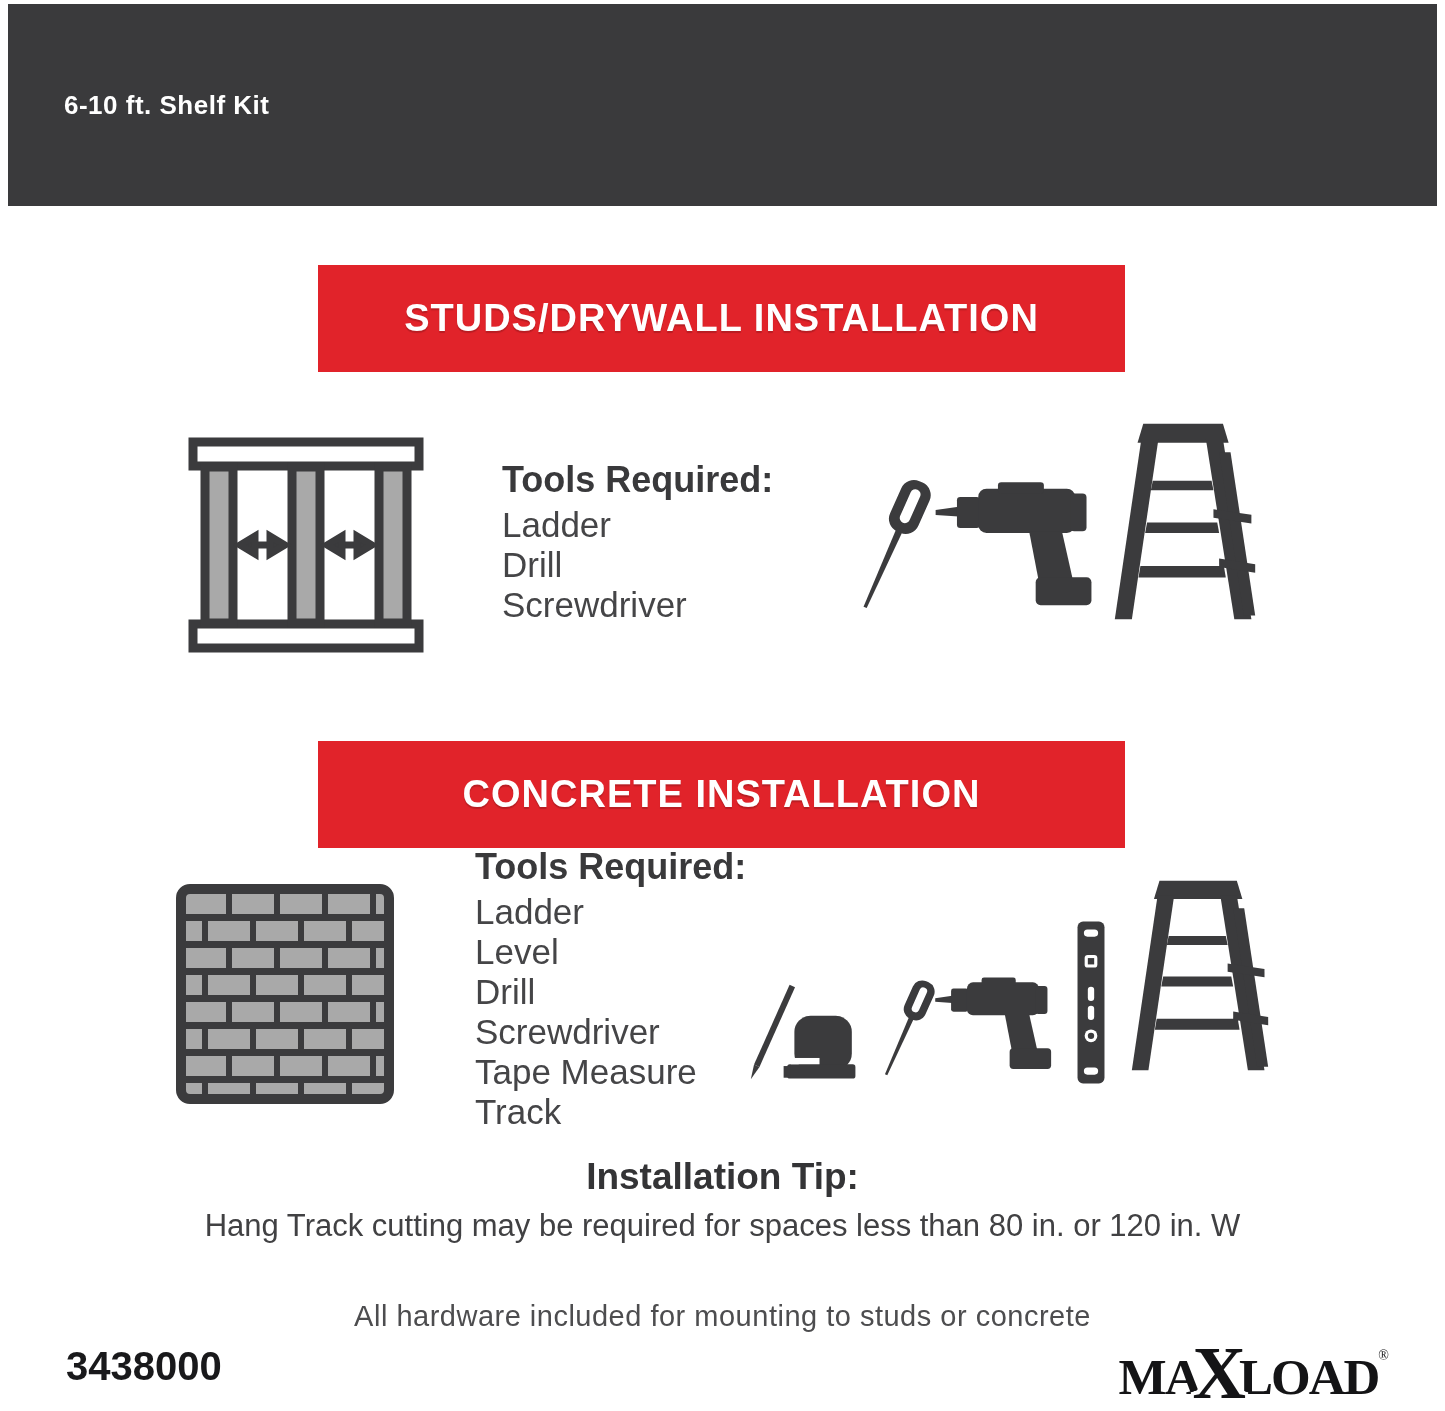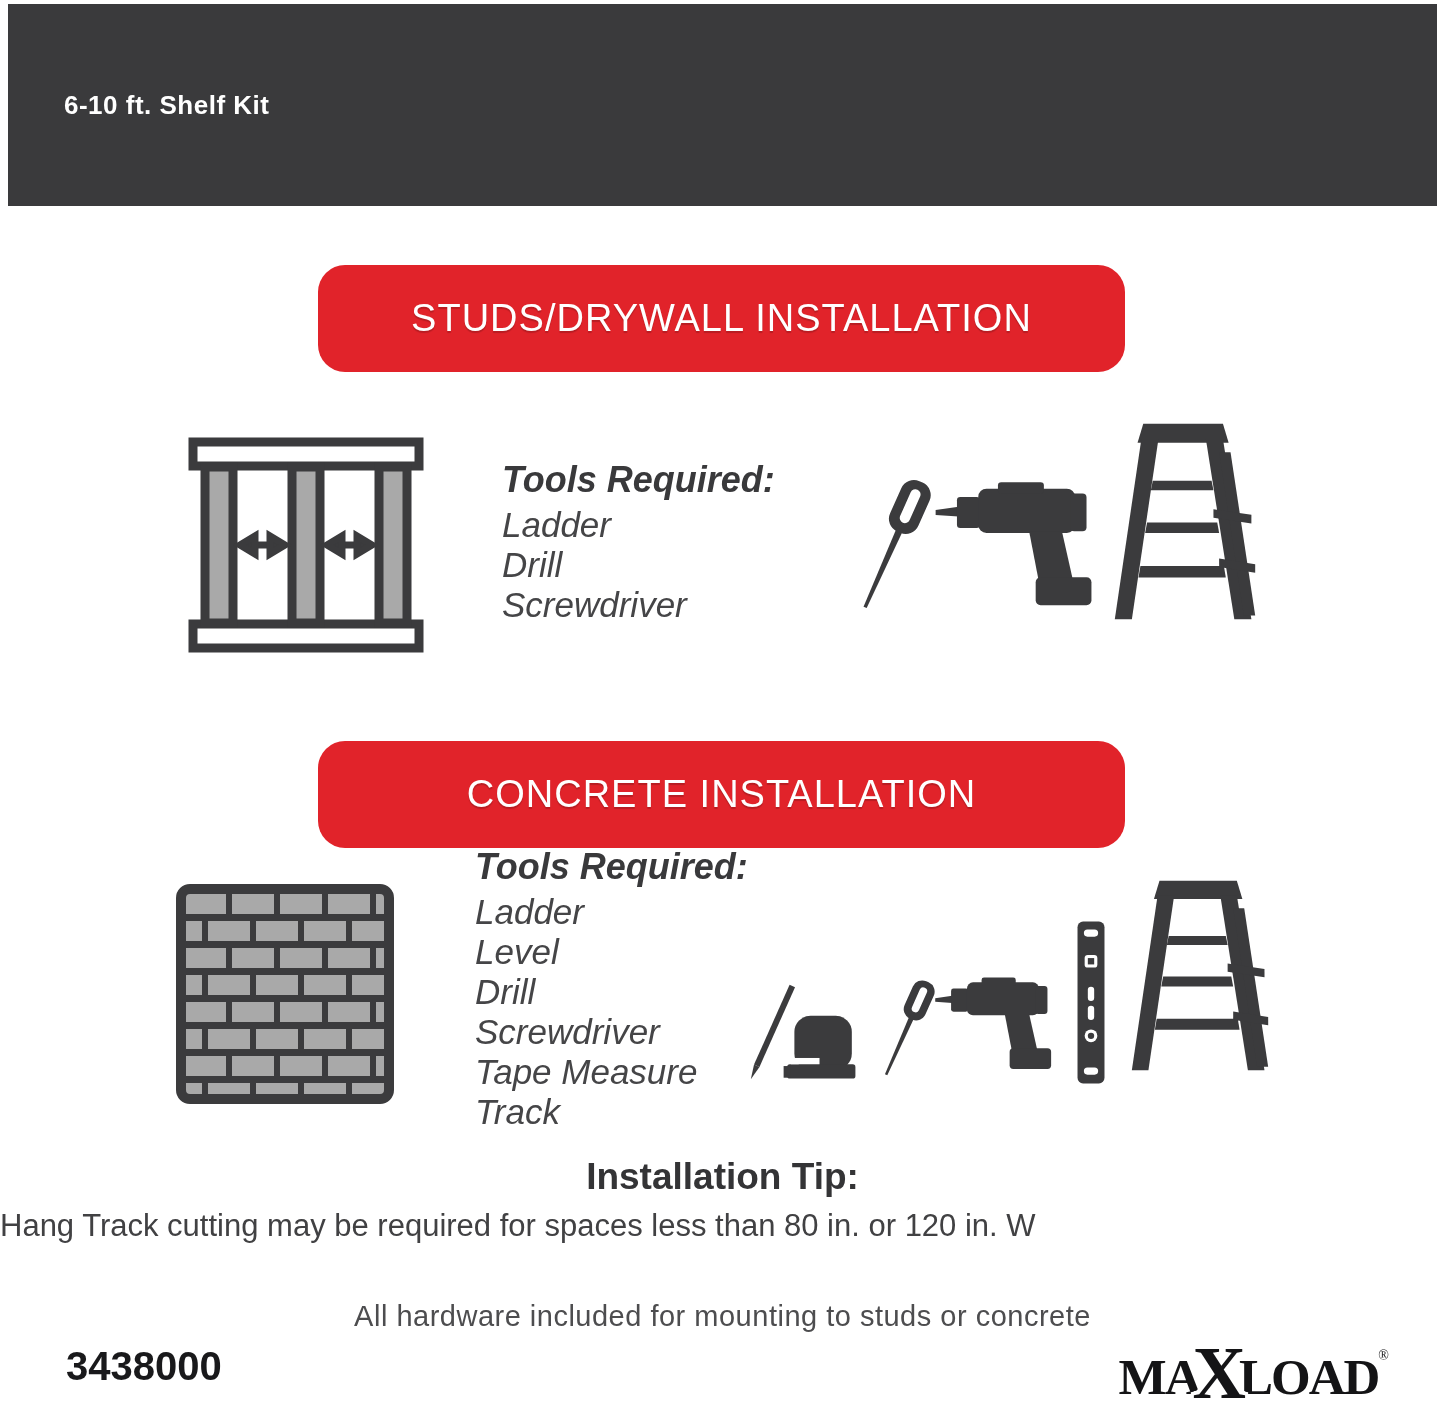--- a/index.html
+++ b/index.html
@@ -18,40 +18,40 @@
   .topbar{left:8px;top:4px;width:1429px;height:202px;background:var(--header-dark);
           display:flex;align-items:center;justify-content:space-between;padding:0 56px;}
   .product-title{color:#fff;font-size:26px;font-weight:700;letter-spacing:.5px;}
   .tagline{text-align:right;color:#fff;}
   .tagline .tag1{font-size:44px;font-weight:800;letter-spacing:1px;line-height:1.15;}
   .tagline .tag2{font-size:42px;font-weight:300;letter-spacing:2px;line-height:1.15;}
 
   
   .banner{left:318px;width:807px;height:107px;background:var(--accent-red);
           display:flex;align-items:center;justify-content:center;
-          color:#fff;font-size:38px;font-weight:400;letter-spacing:1px;
-          text-shadow:0 2px 1px rgba(0,0,0,.18);border-radius:27px;}
+          color:#fff;font-size:38px;font-weight:700;letter-spacing:1px;
+          text-shadow:0 2px 1px rgba(0,0,0,.18);}
   .banner1{top:265px;}
   .banner2{top:741px;}
 
   
-  .tools{color:#454547;font-size:35px;line-height:40px;font-weight:400;font-style:italic;}
+  .tools{color:#454547;font-size:35px;line-height:40px;font-weight:400;}
   .tools .tools-heading{color:#39393b;font-size:36px;font-weight:700;line-height:44px;margin-bottom:3px;}
   .tools ul{list-style:none;}
   .tools1{left:502px;top:458px;}
   .tools2{left:475px;top:845px;}
 
   
   .icn{color:var(--icon-dark);}
   .icn svg{width:100%;height:100%;display:block;}
   .rot24{transform:rotate(24deg);}
 
   
   .tip-heading{left:0;top:1156px;width:100%;text-align:center;font-size:37px;font-weight:700;color:#343436;}
-  .tip-body{left:0;top:1208px;width:100%;text-align:left;font-size:31px;color:#414143;}
+  .tip-body{left:0;top:1208px;width:100%;text-align:center;font-size:31px;color:#414143;}
   .hardware-note{left:0;top:1300px;width:100%;text-align:center;font-size:29px;color:#4d4d4f;letter-spacing:.5px;}
   .sku{left:66px;top:1344px;font-size:40px;font-weight:700;color:#19191b;}
 
   
   .brand{top:1344px;right:56px;display:flex;align-items:flex-end;color:#141416;font-weight:800;font-family:Liberation Serif, serif;}
   .brand span{position:relative;}
   .brand .brand-seg{font-size:51px;letter-spacing:-2px;line-height:1;}
   .brand .brand-x{font-size:74px;line-height:.8;margin:0 -7px;z-index:2;
     text-shadow:4px 0 0 #fff,-4px 0 0 #fff,0 4px 0 #fff,0 -4px 0 #fff,
                 3px 3px 0 #fff,-3px -3px 0 #fff,3px -3px 0 #fff,-3px 3px 0 #fff;}

